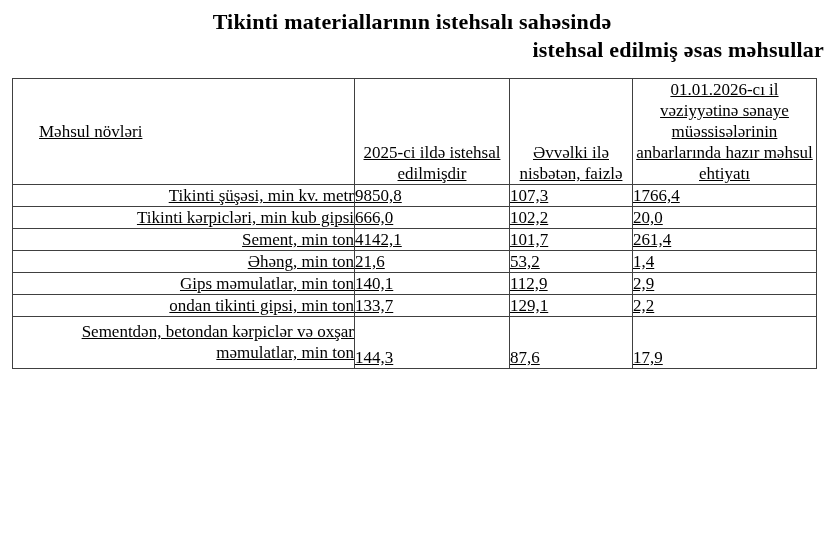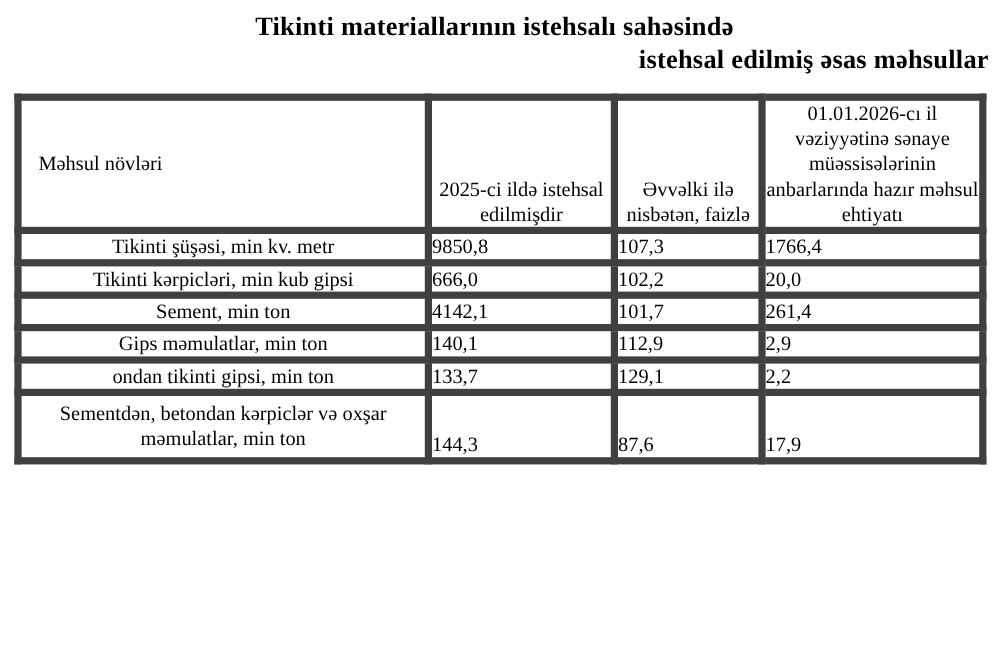--- a/index.html
+++ b/index.html
@@ -35,39 +35,40 @@
   .table-wrap {
     margin: 14px 12px 0 12px;
   }
   table.main {
     border-collapse: collapse;
     width: 804px;
     table-layout: fixed;
     font-size: 17px;
   }
   table.main th, table.main td {
-    border: 6px solid #404040;
+    border: 1px solid #404040;
     padding: 0;
     vertical-align: bottom;
+    text-decoration: underline;
   }
   th.hcell {
     font-weight: normal;
     text-align: center;
     vertical-align: top;
     padding: 10px 8px 6px 8px;
     line-height: 21px;
     font-size: 17px;
   }
   th.hcell.first {
     vertical-align: middle;
     text-align: left;
-    padding-left: 14px;
+    padding-left: 26px;
   }
   td.label {
-    text-align: center;
+    text-align: right;
     padding: 3px 6px 4px 14px;
     line-height: 21px;
     vertical-align: bottom;
   }
   td.label.indent {
   }
   td.num {
     text-align: left;
     padding: 3px 10px 4px 6px;
     line-height: 21px;
@@ -121,20 +122,26 @@
           <td class="num">102,2</td>
           <td class="num">20,0</td>
         </tr>
         <tr>
           <td class="label">Sement, min ton</td>
           <td class="num">4142,1</td>
           <td class="num">101,7</td>
           <td class="num">261,4</td>
         </tr>
         <tr>
+          <td class="label">Əhəng, min ton</td>
+          <td class="num">21,6</td>
+          <td class="num">53,2</td>
+          <td class="num">1,4</td>
+        </tr>
+        <tr>
           <td class="label">Gips məmulatlar, min ton</td>
           <td class="num">140,1</td>
           <td class="num">112,9</td>
           <td class="num">2,9</td>
         </tr>
         <tr>
           <td class="label indent">ondan tikinti gipsi, min ton</td>
           <td class="num">133,7</td>
           <td class="num">129,1</td>
           <td class="num">2,2</td>

